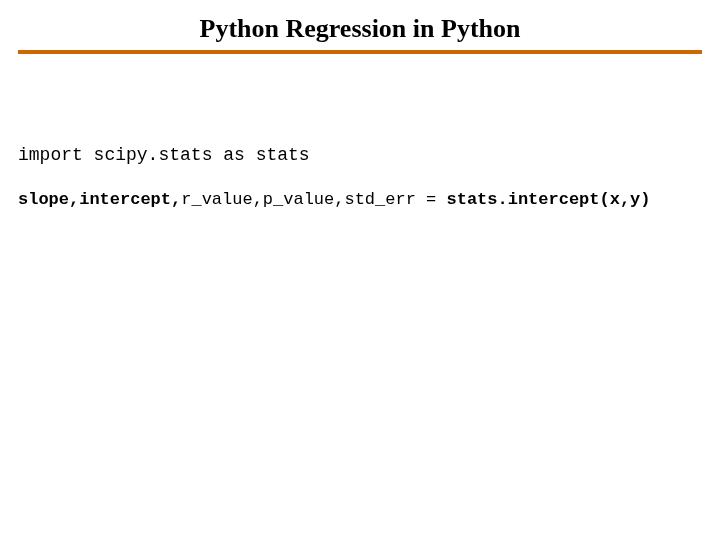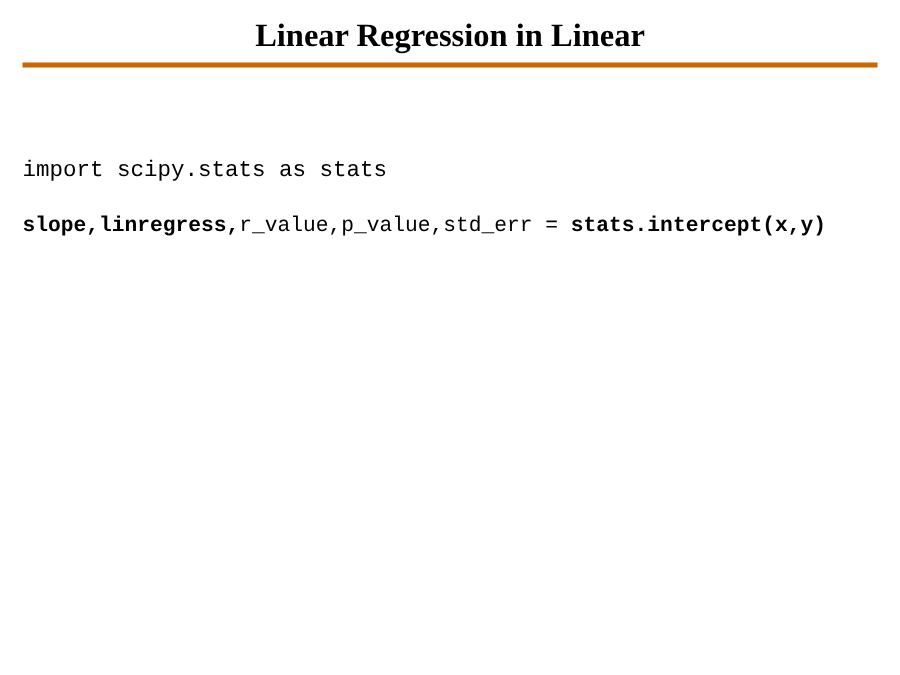--- a/index.html
+++ b/index.html
@@ -25,20 +25,21 @@
       color: #000;
       font-family: "Comic Sans MS", "Chalkboard SE", "Marker Felt", Georgia, serif;
     }
     .hr-top {
       border: none;
       border-top: 4px solid #cc6600;
       margin: 0 18px;
     }
     .content {
       padding: 72px 18px 0 18px;
+      margin-top: 18px;
     }
     .code-line {
       font-family: "Courier New", Courier, monospace;
       font-size: 18px;
       color: #000;
       white-space: pre;
       margin-bottom: 22px;
       line-height: 1.3;
     }
     .code-line2 {
@@ -48,20 +49,20 @@
       white-space: nowrap;
       line-height: 1.3;
     }
     .b { font-weight: bold; }
   </style>
 </head>
 <body>
 
 <div class="slide">
   <div class="title-wrap">
-    <div class="title">Linear Regression in Linear</div>
+    <div class="title">Python Regression in Python</div>
   </div>
   <hr class="hr-top">
   <div class="content">
     <div class="code-line">import scipy.stats as stats</div>
-    <div class="code-line2"><span class="b">slope,linregress,</span><span>r_value,p_value,std_err</span><span> = </span><span class="b">stats.intercept(x,y)</span></div>
+    <div class="code-line2"><span class="b">slope,intercept,</span><span>r_value,p_value,std_err</span><span> = </span><span class="b">stats.intercept(x,y)</span></div>
   </div>
 </div>
 
 </body></html>

